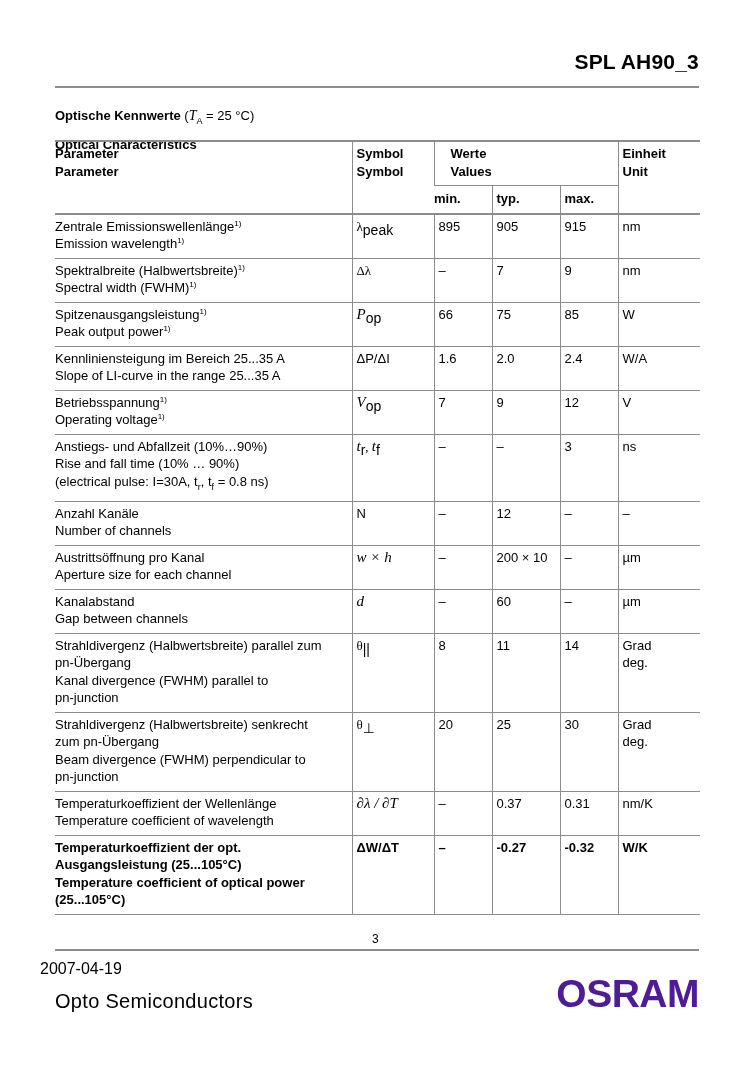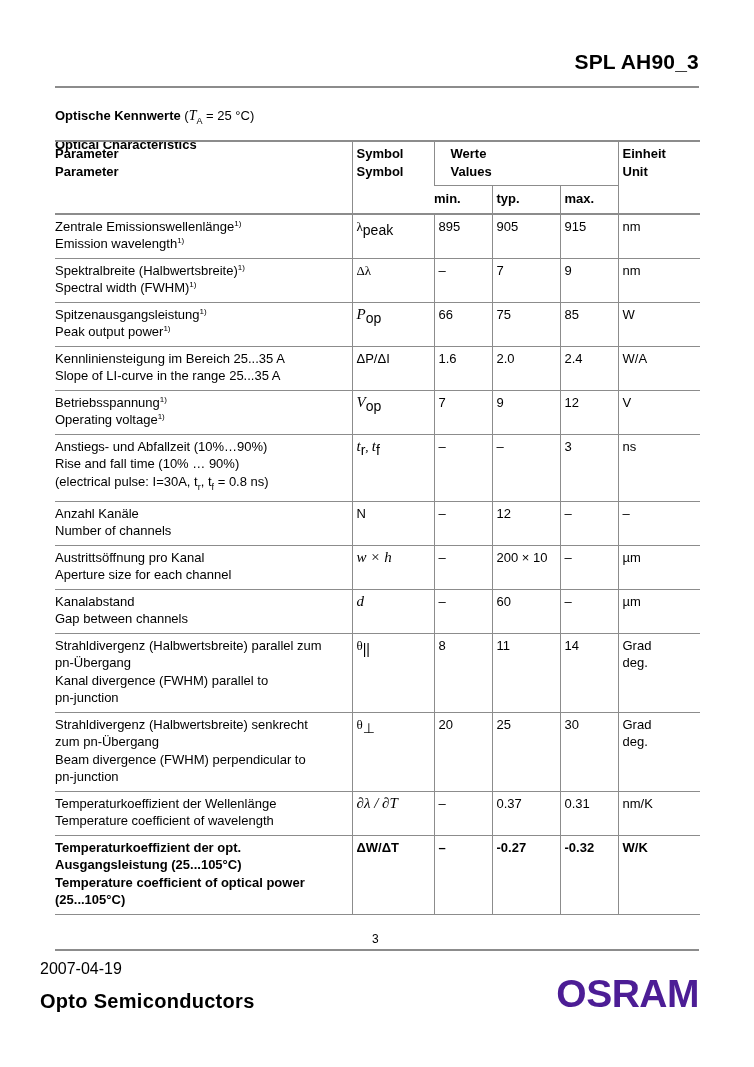--- a/index.html
+++ b/index.html
@@ -44,21 +44,21 @@
   .sym { font-family: "Liberation Serif", serif; }
   .sym .it { font-style: italic; font-size: 15px; }
   .sym sub { font-family: Liberation Sans, sans-serif; font-size: 14px; font-style: normal; }
   .sym .plain { font-family: "Liberation Sans", sans-serif; }
   sup.fn { font-size: 8px; vertical-align: 5px; line-height: 0; }
   .line { display: block; }
 
   .footer-hr { position: absolute; left: 55px; top: 949px; width: 644px; height: 2px; background: #8c8c8c; }
   .footer-date { position: absolute; left: 40px; top: 932px; font-size: 16px; margin-top: 28px; }
   .footer-page { position: absolute; left: 372px; top: 932px; font-size: 12px; }
-  .company { position: absolute; left: 40px; top: 990px; font-size: 20px; font-weight: bold; letter-spacing: 0.3px; }
+  .company { position: absolute; left: 55px; top: 990px; font-size: 20px; font-weight: normal; letter-spacing: 0.3px; }
   .logo {
     position: absolute; right: 55px; top: 972px; font-size: 39px; font-weight: bold;
     letter-spacing: -0.5px; font-family: "Liberation Sans", sans-serif;
   }
 </style>
 </head>
 <body>
 
 <div class="doc-title">SPL AH90_3</div>
 <div class="hr top"></div>

